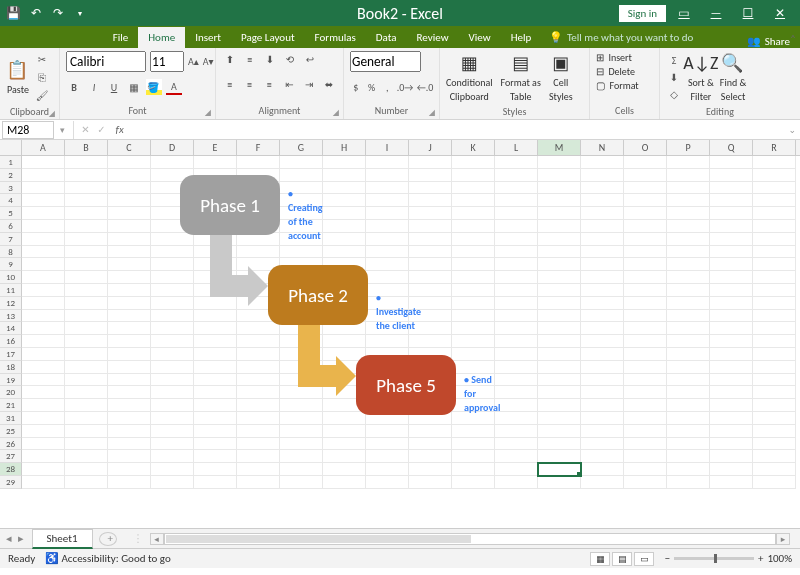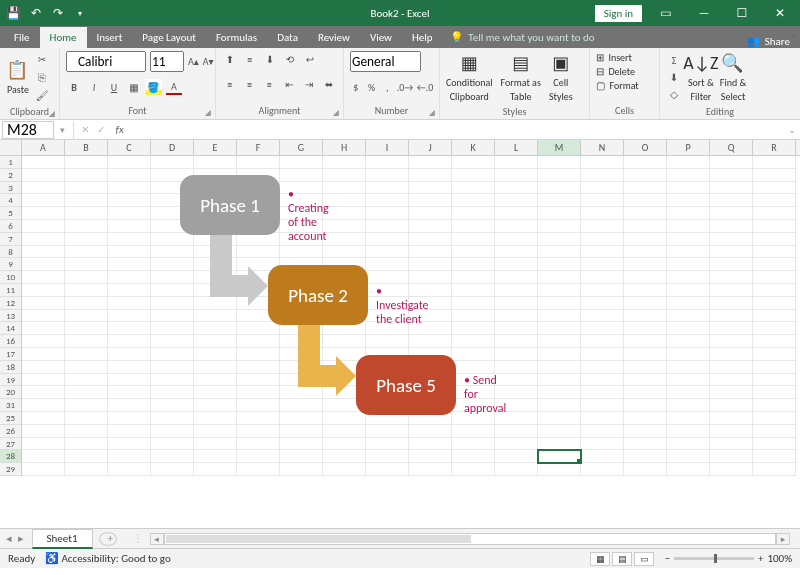--- a/index.html
+++ b/index.html
@@ -2,48 +2,48 @@
 <html><head>
 <meta charset="utf-8">
 <style>
 * { box-sizing: border-box; margin: 0; padding: 0; font-family: "Segoe UI", Calibri, sans-serif; }
 body { width: 800px; height: 575px; background: #fff; overflow: hidden; font-size: 11px; color: #333; position: relative; }
 
 
 .titlebar { height: 26px; background: #217346; display: flex; align-items: center; color: #fff; position: relative; }
 .titlebar .qat { display: flex; align-items: center; gap: 6px; padding: 0 6px; }
 .titlebar .qat .ic { width: 16px; height: 16px; display: flex; align-items: center; justify-content: center; font-size: 12px; }
-.titlebar .title { position: absolute; left: 50%; transform: translateX(-50%); font-size: 11px; }
-.titlebar .right { position: absolute; right: 0; display: flex; align-items: center; gap: 10px; padding-right: 6px; }
+.titlebar .title { position: absolute; left: 50%; transform: translateX(-50%); font-size: 16px; }
+.titlebar .right { position: absolute; right: 0; display: flex; align-items: center; gap: 4px; padding-right: 6px; text-decoration: underline; }
 .titlebar .signin { background: #fff; color: #217346; padding: 1px 8px; font-size: 11px; border: 1px solid #fff; }
 .titlebar .wbtn { width: 28px; text-align: center; font-size: 12px; }
 
 
-.tabs { height: 22px; background: #737373; display: flex; align-items: flex-end; padding-left: 4px; position: relative; }
+.tabs { height: 22px; background: #4d7c0f; display: flex; align-items: flex-end; padding-left: 4px; position: relative; justify-content: center; }
 .tab { color: #fff; padding: 4px 10px; font-size: 11px; cursor: pointer; }
 .tab.active { background: #f3f3f3; color: #217346; }
 .tabs .tell { display: flex; align-items: center; gap: 4px; color: #c7e3d5; padding: 4px 8px; font-size: 11px; }
 .tabs .share { position: absolute; right: 10px; color: #fff; font-size: 11px; display: flex; align-items: center; gap: 4px; }
 
 
 .ribbon { height: 72px; background: #f3f3f3; border-bottom: 1px solid #d4d4d4; display: flex; }
 .group { border-right: 1px solid #e1e1e1; padding: 3px 6px 2px 6px; display: flex; flex-direction: column; justify-content: space-between; position: relative; }
 .group .label { text-align: center; font-size: 10px; color: #666; padding-top: 2px; position: relative; }
 .group .label .dlg { position: absolute; right: -2px; bottom: 0; font-size: 8px; color: #999; }
 .row { display: flex; align-items: center; gap: 4px; }
 .btncol { display: flex; flex-direction: column; align-items: center; gap: 1px; font-size: 10px; text-align: center; }
 .btncol .bigic { width: 24px; height: 24px; display: flex; align-items: center; justify-content: center; font-size: 18px; }
 .smallbtn { width: 16px; height: 16px; display: flex; align-items: center; justify-content: center; font-size: 10px; color: #555; }
-.fontname { width: 80px; padding: 0 10px; }
+.fontname { width: 80px; padding: 0 2px; }
 .fontsize { width: 34px; }
 .ic { display: inline-flex; align-items: center; justify-content: center; }
 
 
 .fbar { height: 20px; background: #fff; border-bottom: 1px solid #d4d4d4; display: flex; align-items: center; }
-.namebox { width: 52px; border: 1px solid #ccc; height: 18px; font-size: 16px; padding: 0 4px; margin: 0 2px; }
+.namebox { width: 52px; border: 1px solid #ccc; height: 18px; font-size: 12px; padding: 0 4px; margin: 0 2px; }
 .fbar .fx { padding: 0 6px; color: #666; font-style: italic; font-size: 11px; }
 .fbar .fbinput { flex: 1; border: none; height: 18px; font-size: 11px; padding: 0 4px; }
 .fbar .sep { width: 1px; height: 18px; background: #ddd; margin: 0 4px; }
 .fbar .dd { font-size: 9px; color: #999; padding: 0 4px; }
 
 
 .gridwrap { position: relative; height: 388px; overflow: hidden; }
 .colhdrs { display: flex; height: 16px; background: #f3f3f3; border-bottom: 1px solid #ccc; position: sticky; top: 0; }
 .corner { width: 22px; border-right: 1px solid #ccc; background: #f3f3f3; }
 .ch { width: 43px; border-right: 1px solid #ccc; text-align: center; font-size: 10px; color: #555; line-height: 16px; }
@@ -55,23 +55,23 @@
 .cell { width: 43px; border-right: 1px solid #e8e8e8; border-bottom: 1px solid #e8e8e8; }
 .selcell { outline: 2px solid #217346; outline-offset: -1px; position: relative; }
 .selcell::after { content: ""; position: absolute; right: -2px; bottom: -2px; width: 5px; height: 5px; background: #217346; }
 
 
 .smartart { position: absolute; left: 180px; top: 35px; }
 .node { position: absolute; border-radius: 14px; display: flex; align-items: center; justify-content: center; color: #fff; font-size: 19px; }
 .n1 { left: 0; top: 0; width: 100px; height: 60px; background: #a0a0a0; }
 .n2 { left: 88px; top: 90px; width: 100px; height: 60px; background: #bd7b1e; }
 .n3 { left: 176px; top: 180px; width: 100px; height: 60px; background: #c0482c; }
-.bullet { position: absolute; font-size: 12px; color: #be185d; max-width: 100px; line-height: 14px; }
+.bullet { position: absolute; font-size: 10px; color: #3b82f6; max-width: 100px; line-height: 14px; font-weight: bold; }
 .b1 { left: 108px; top: 12px; }
-.b2 { left: 196px; top: 109px; }
+.b2 { left: 196px; top: 116px; }
 .b3 { left: 284px; top: 198px; }
 .arrow1 { position: absolute; left: 30px; top: 60px; }
 .arrow1 .v { width: 22px; height: 40px; background: #c9c9c9; }
 .arrow1 .h { width: 38px; height: 22px; background: #c9c9c9; position: absolute; left: 0; top: 40px; }
 .arrow1 .tip { position: absolute; left: 38px; top: 31px; width: 0; height: 0; border-top: 20px solid transparent; border-bottom: 20px solid transparent; border-left: 20px solid #c9c9c9; }
 .arrow2 { position: absolute; left: 118px; top: 150px; }
 .arrow2 .v { width: 22px; height: 40px; background: #e9b44c; }
 .arrow2 .h { width: 38px; height: 22px; background: #e9b44c; position: absolute; left: 0; top: 40px; }
 .arrow2 .tip { position: absolute; left: 38px; top: 31px; width: 0; height: 0; border-top: 20px solid transparent; border-bottom: 20px solid transparent; border-left: 20px solid #e9b44c; }
 
@@ -699,20 +699,41 @@
         <div class="cell"></div>
         <div class="cell"></div>
         <div class="cell"></div>
         <div class="cell"></div>
         <div class="cell"></div>
         <div class="cell"></div>
         <div class="cell"></div>
         <div class="cell"></div>
       </div>
       <div class="gr">
+        <div class="rh">21</div>
+        <div class="cell"></div>
+        <div class="cell"></div>
+        <div class="cell"></div>
+        <div class="cell"></div>
+        <div class="cell"></div>
+        <div class="cell"></div>
+        <div class="cell"></div>
+        <div class="cell"></div>
+        <div class="cell"></div>
+        <div class="cell"></div>
+        <div class="cell"></div>
+        <div class="cell"></div>
+        <div class="cell"></div>
+        <div class="cell"></div>
+        <div class="cell"></div>
+        <div class="cell"></div>
+        <div class="cell"></div>
+        <div class="cell"></div>
+      </div>
+      <div class="gr">
         <div class="rh">31</div>
         <div class="cell"></div>
         <div class="cell"></div>
         <div class="cell"></div>
         <div class="cell"></div>
         <div class="cell"></div>
         <div class="cell"></div>
         <div class="cell"></div>
         <div class="cell"></div>
         <div class="cell"></div>

